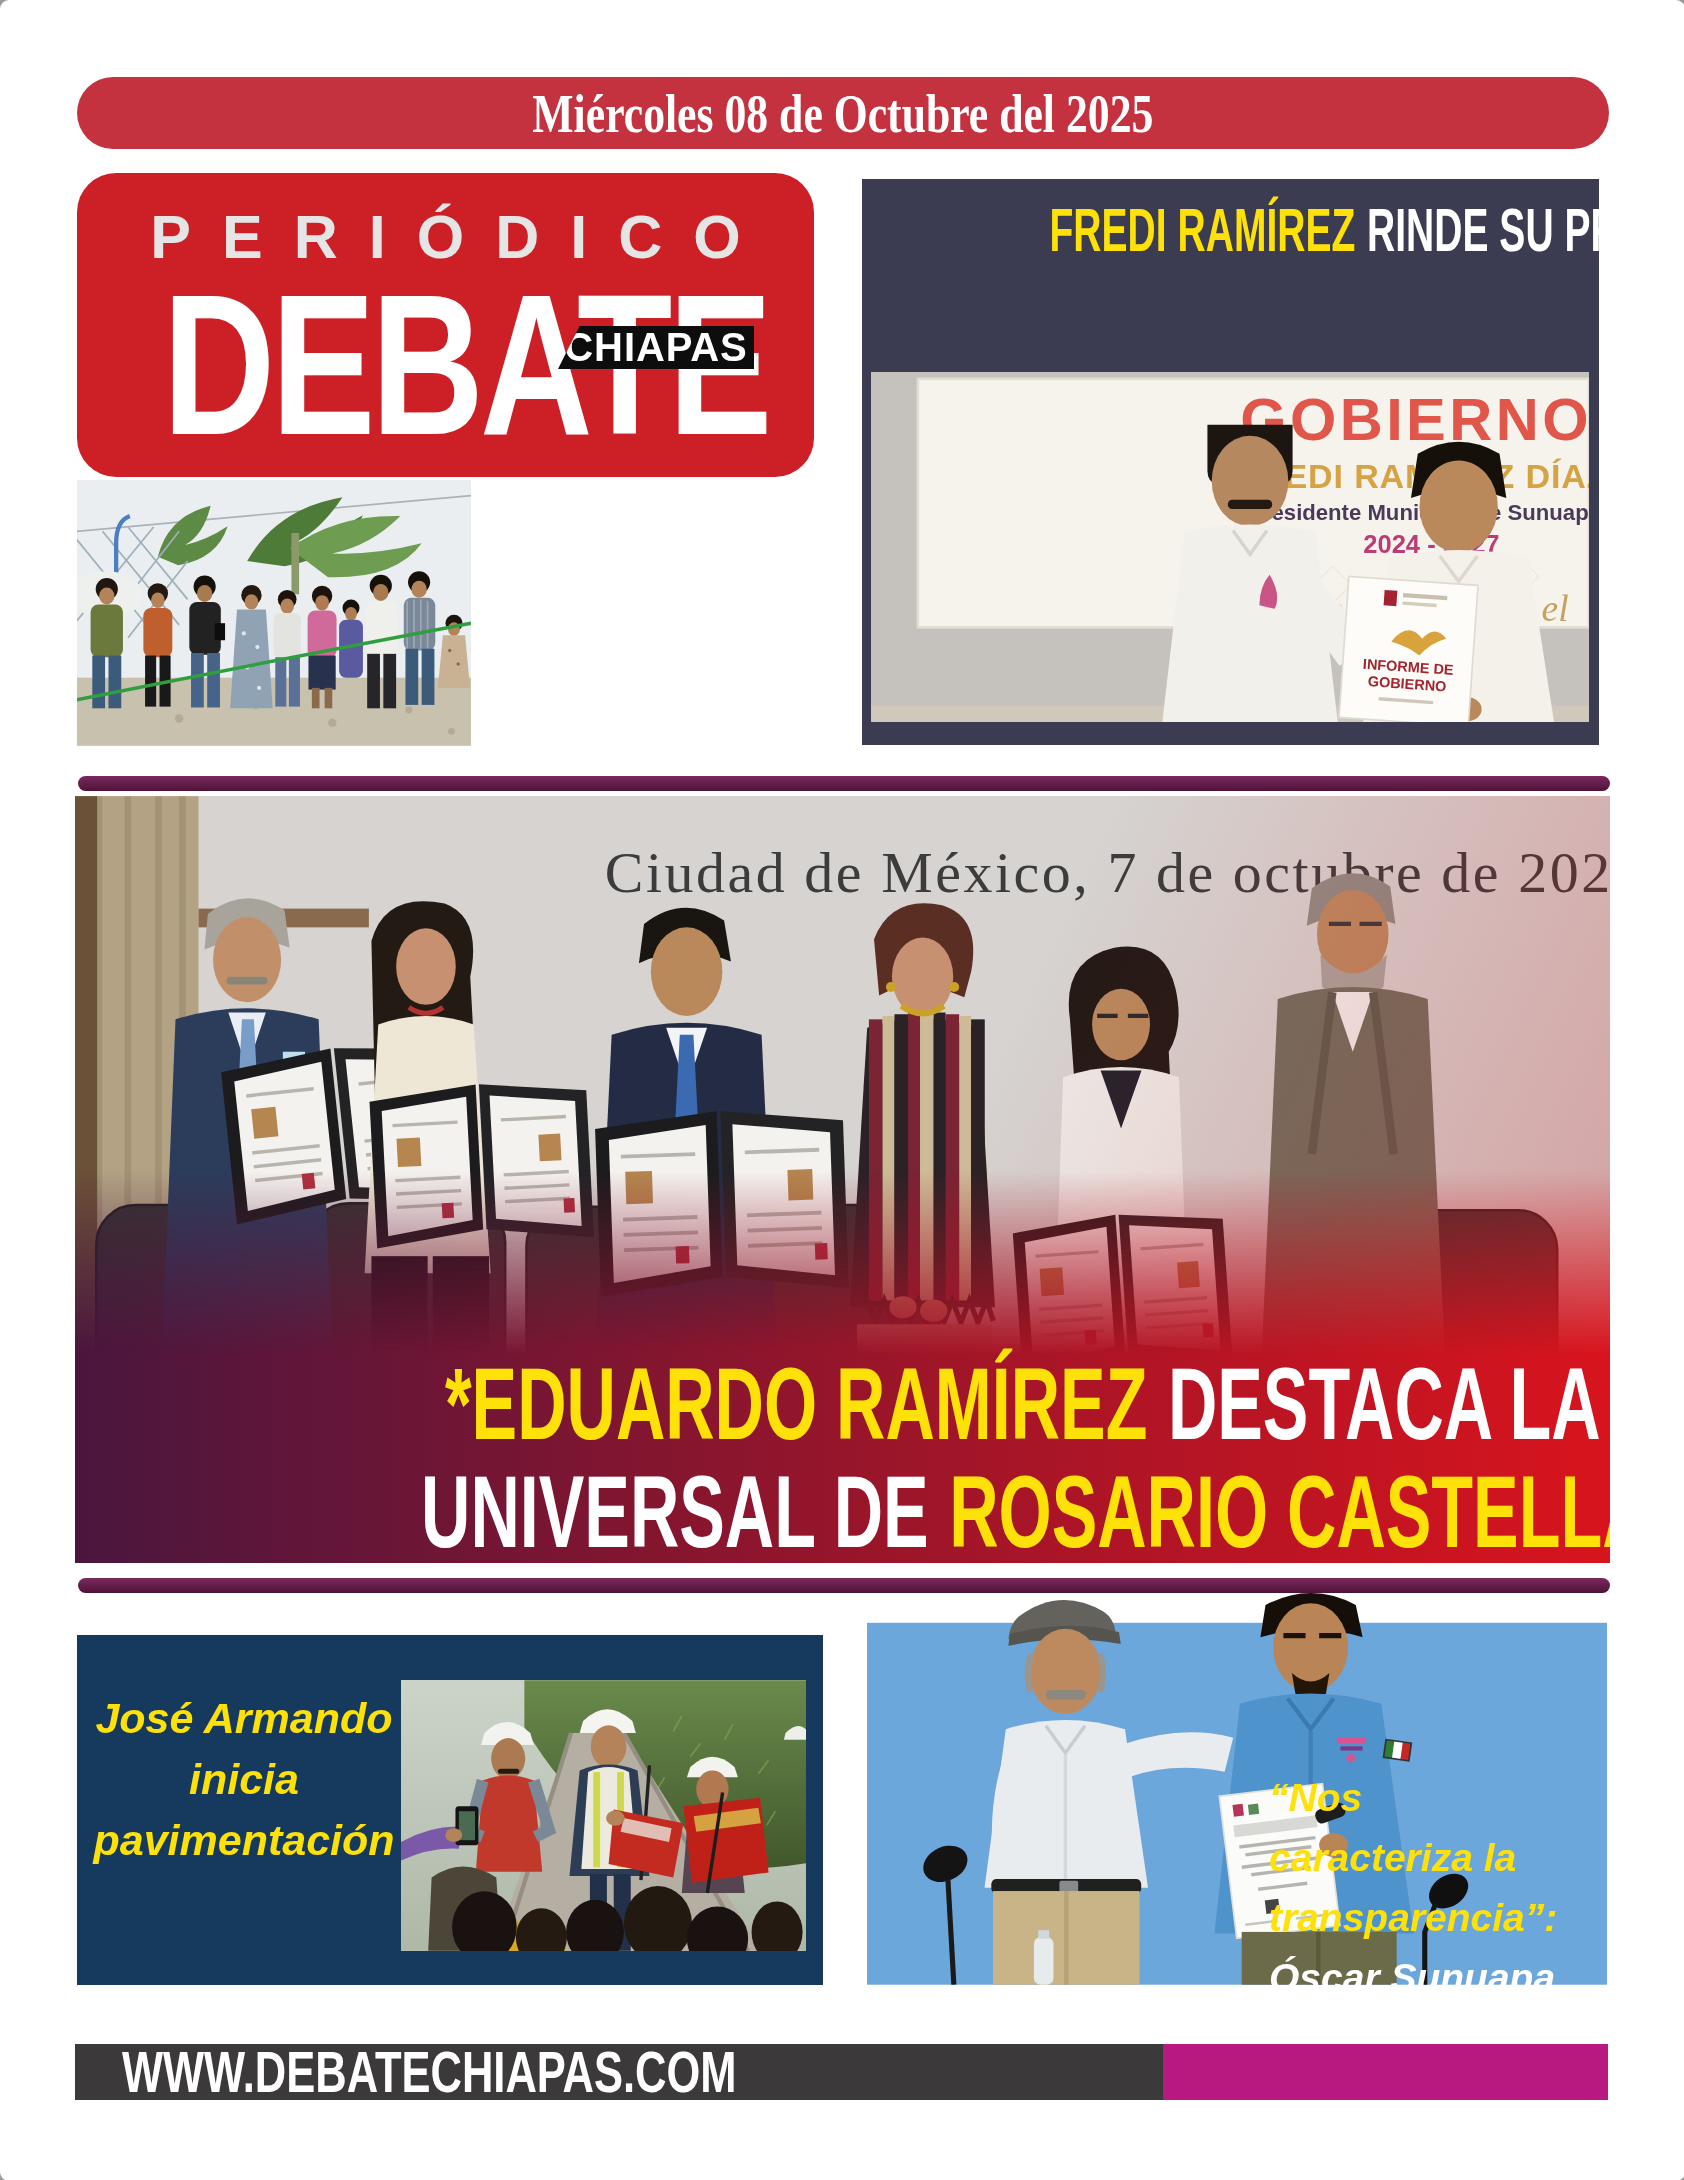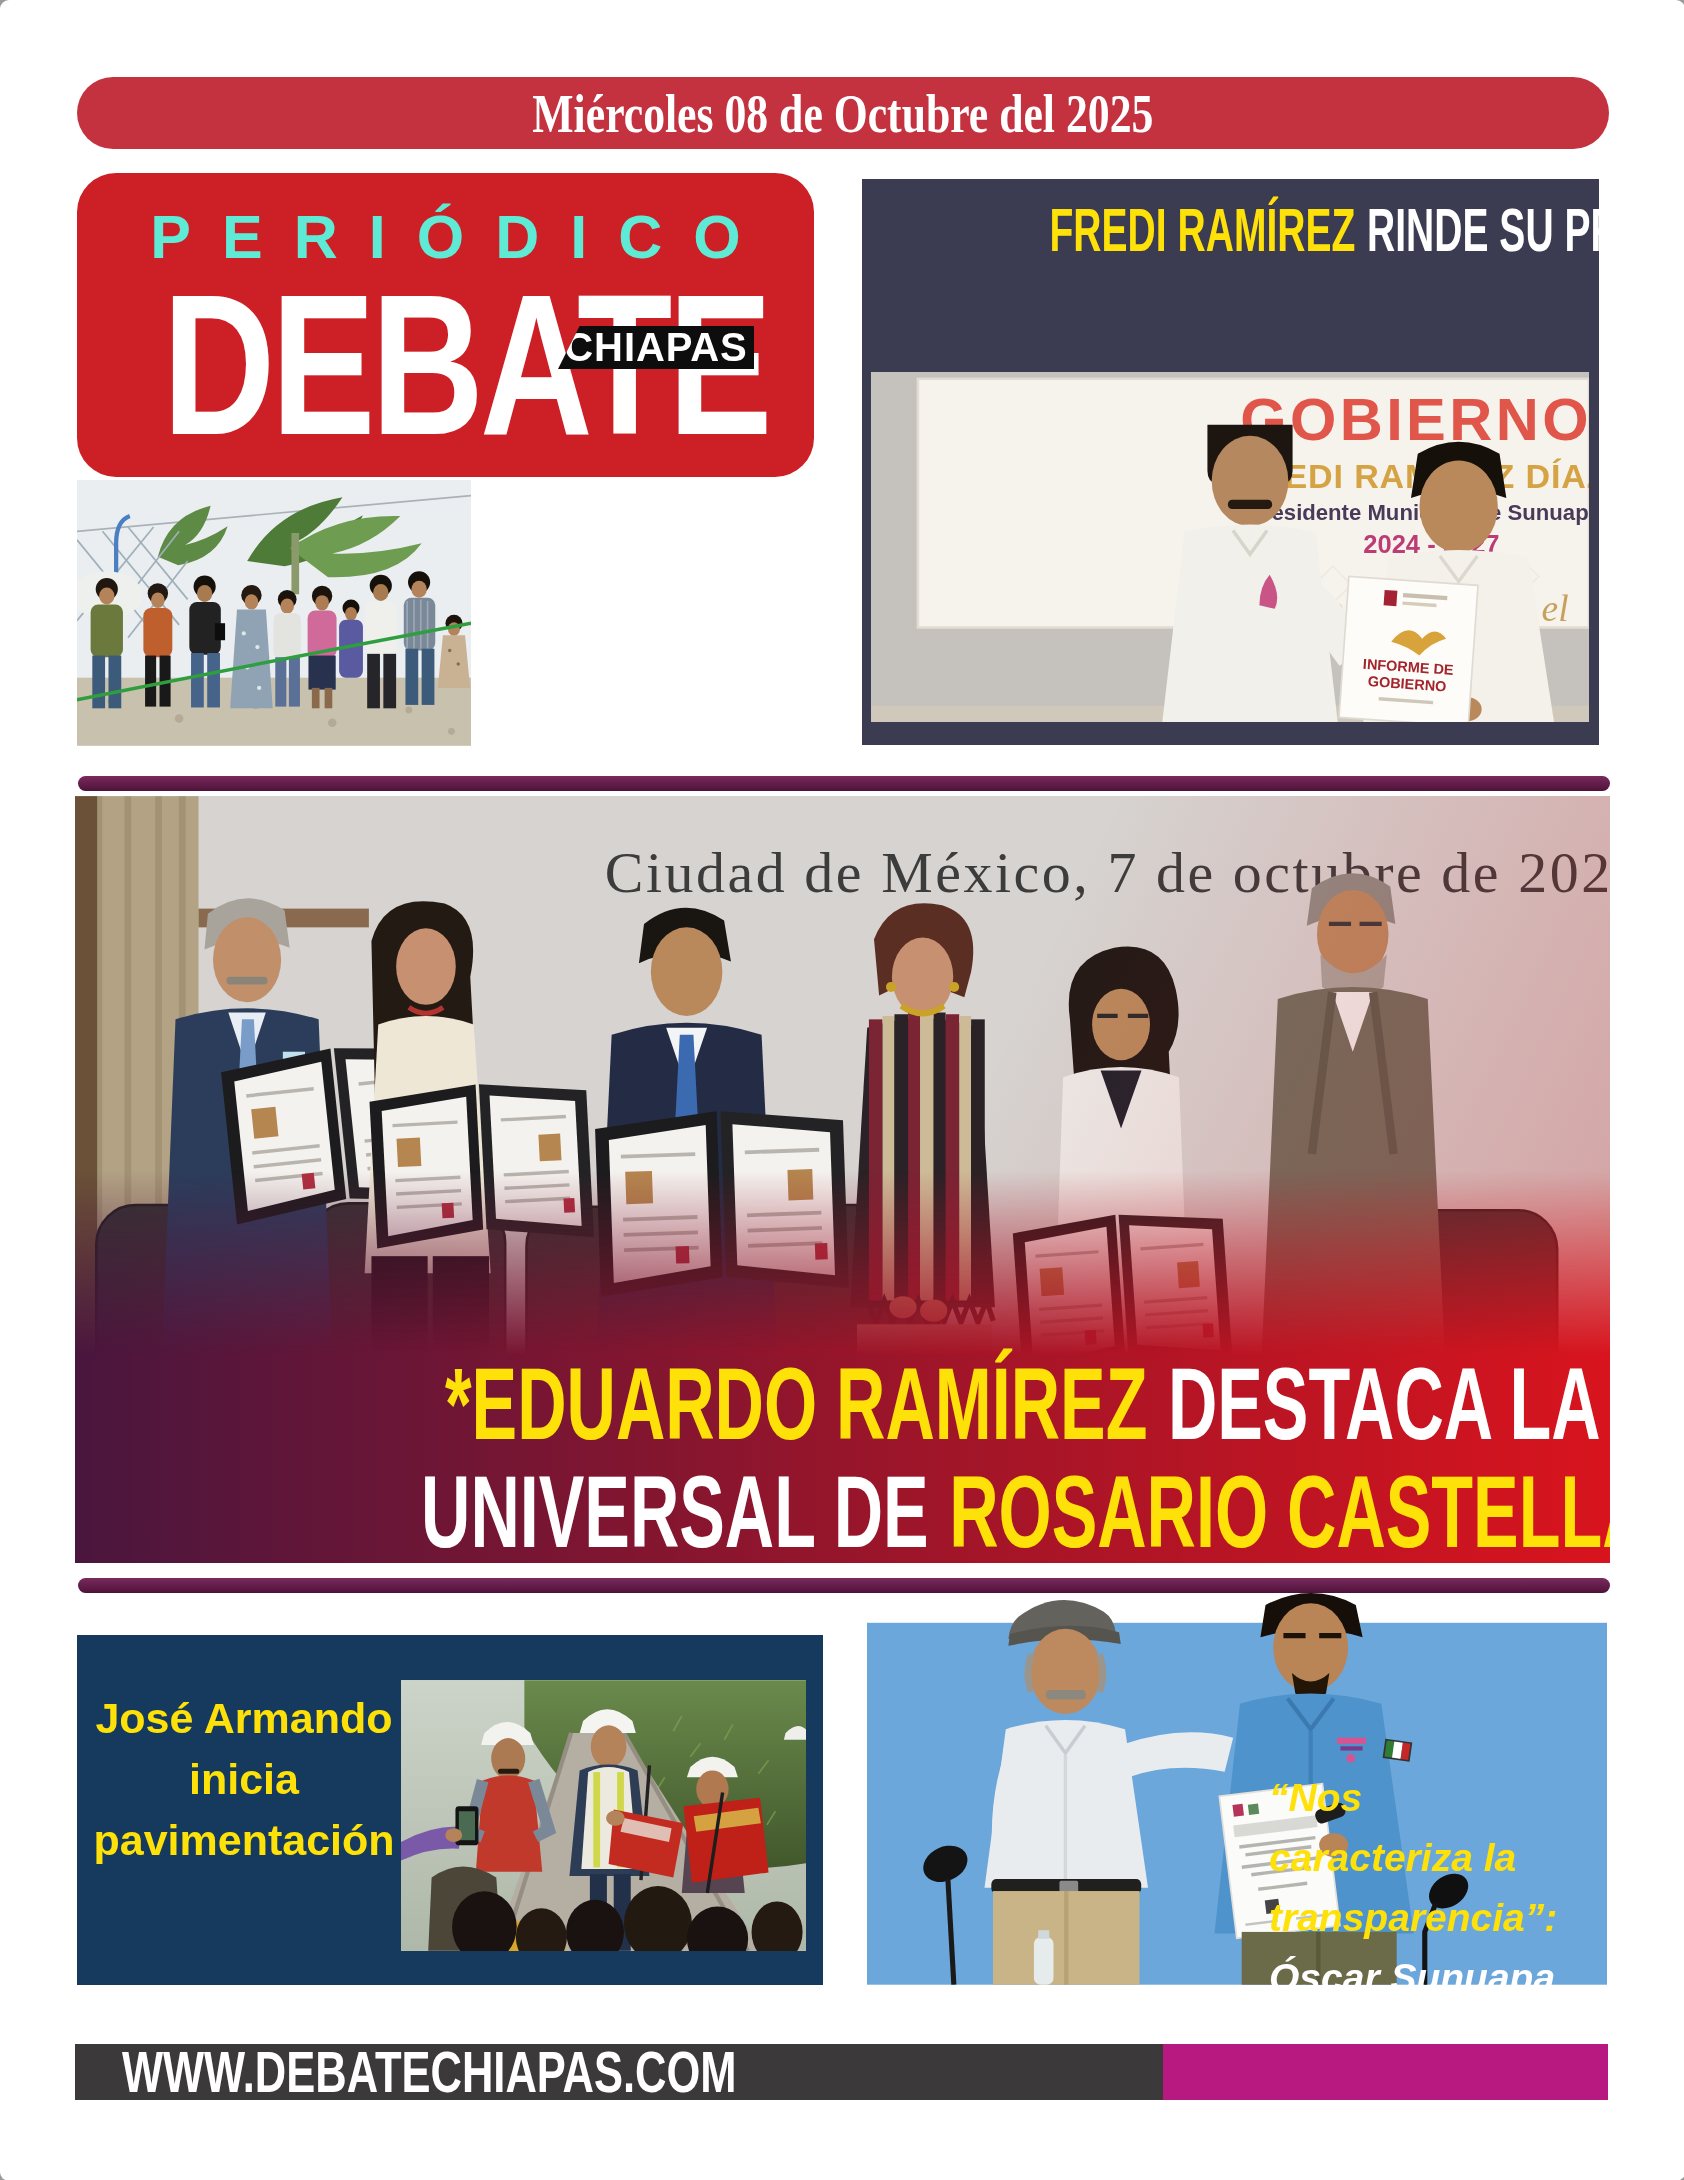--- a/index.html
+++ b/index.html
@@ -7,21 +7,21 @@
           font-family:"Liberation Sans",sans-serif;border-radius:9px;}
   .abs{position:absolute;}
 
   
   #date-banner{left:77px;top:77px;width:1532px;height:72px;border-radius:36px;
     background:#c43240;display:flex;align-items:center;justify-content:center;}
   #date-banner .date{color:#fff;font-family:"Liberation Serif",serif;font-weight:bold;
     font-size:46px;transform:scale(.95,1.18);white-space:nowrap;}
 
   #logo-box{left:77px;top:173px;width:737px;height:304px;border-radius:39px;background:#cd2026;}
-  .logo-kicker{position:absolute;left:0;right:0;top:29px;text-align:center;color:#5eead4;
+  .logo-kicker{position:absolute;left:0;right:0;top:29px;text-align:center;color:#e5e5e5;
     font-size:61px;font-weight:600;letter-spacing:31px;text-indent:31px;white-space:nowrap;}
   .logo-title-row{position:absolute;left:0;right:0;top:92px;text-align:center;}
   .logo-title{display:inline-block;color:#fff;font-size:200px;font-weight:bold;line-height:1;
     letter-spacing:-5.1px;transform:scaleX(.78);transform-origin:center;}
   .chiapas-box{position:absolute;left:481px;top:153px;width:196px;height:43px;background:#0d0d0d;
     clip-path:polygon(11% 0,100% 0,100% 100%,0 100%);display:flex;align-items:center;justify-content:center;}
   .chiapas-box span{color:#fff;font-weight:bold;font-size:40px;letter-spacing:0.9px;}
 
   
   .cline{display:block;text-align:center;white-space:nowrap;line-height:1.05;}
@@ -53,21 +53,21 @@
     -webkit-mask-image:linear-gradient(to bottom,transparent,#000);
     mask-image:linear-gradient(to bottom,transparent,#000);}
   #main-headline{position:absolute;left:0;right:0;bottom:0;height:209px;
     background:linear-gradient(to right,#4a163e,#9e1529 55%,#d8141e);
     display:flex;flex-direction:column;justify-content:center;}
   #main-headline .cline{font-size:102px;--sx:.67;}
 
   
   #jose-block{left:77px;top:1635px;width:746px;height:350px;background:#163a5d;}
   #jose-text{position:absolute;left:0;top:53px;width:334px;text-align:center;}
-  #jose-text .ln{font-size:43px;font-weight:bold;color:#ffe10a;line-height:61px;white-space:nowrap;}
+  #jose-text .ln{font-size:43px;font-weight:bold;font-style:italic;color:#ffe10a;line-height:61px;white-space:nowrap;}
   #jose-photo{position:absolute;left:324px;top:45px;width:405px;height:271px;overflow:hidden;background:#c2cabc;}
 
   
   #oscar-wrap{left:867px;top:1591px;width:740px;height:394px;}
   #oscar-text{left:1269px;top:1768px;width:338px;text-align:left;}
   #oscar-text .ln{font-size:39px;font-weight:bold;font-style:italic;line-height:60px;white-space:nowrap;}
 
   
   #footer-gray{left:75px;top:2044px;width:1088px;height:56px;background:#3c393a;display:flex;align-items:center;}
   #footer-gray .url{margin-left:47px;color:#fff;font-weight:bold;font-size:58px;line-height:56px;

